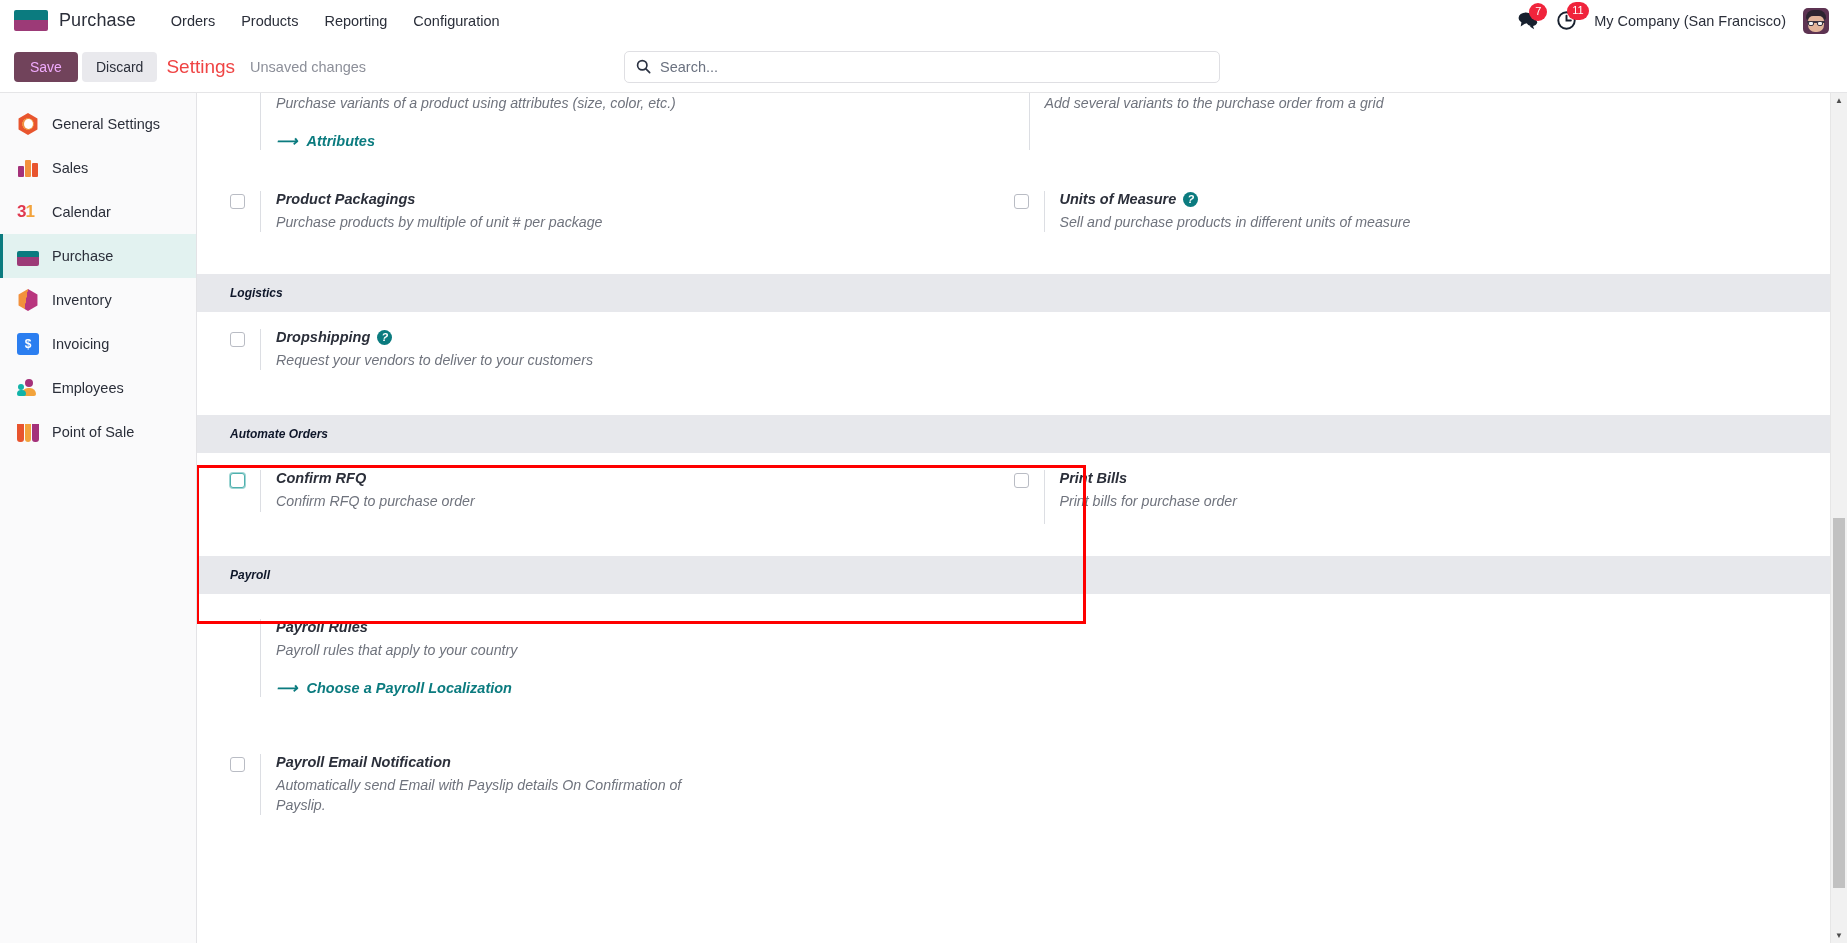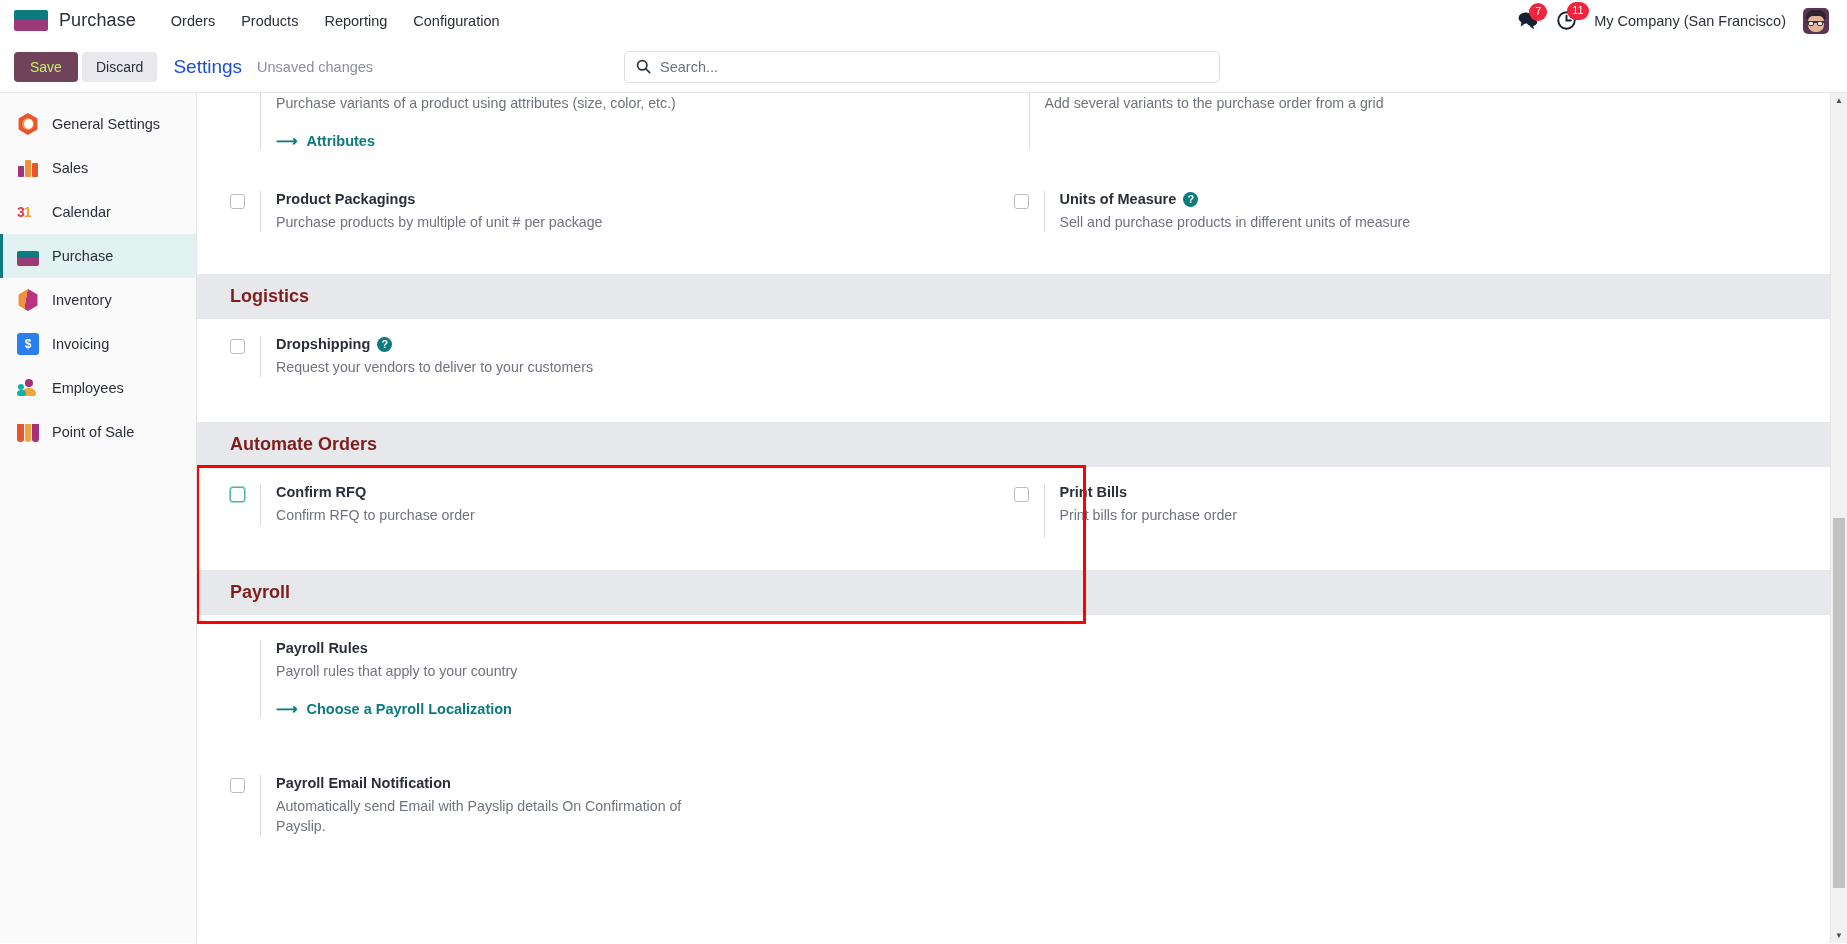--- a/index.html
+++ b/index.html
@@ -96,42 +96,42 @@
     height: 52px;
     background: #ffffff;
     display: flex;
     align-items: center;
     padding: 0 14px;
     position: relative;
     border-bottom: 1px solid #e5e5e7;
   }
   .btn-save {
     background: #71435b;
-    color: #bef264;
+    color: #f0abfc;
     font-size: 14px;
     border: none;
     border-radius: 4px;
     padding: 7px 16px;
     cursor: pointer;
     font-weight: 400;
   }
   .btn-discard {
     background: #e9e9ed;
     color: #2b2f3a;
     font-size: 14px;
     border: none;
     border-radius: 4px;
     padding: 7px 14px;
     margin-left: 4px;
     cursor: pointer;
   }
   .cp-title {
     font-size: 19px;
-    color: #1d4ed8;
-    margin-left: 16px;
+    color: #ef4444;
+    margin-left: 9px;
     font-weight: 400;
   }
   .cp-status {
     font-size: 14.5px;
     color: #8c8f99;
     margin-left: 15px;
   }
   .searchbox {
     position: absolute;
     left: 624px;
@@ -176,21 +176,21 @@
     border-left-color: #0b7b7f;
   }
   .side-ico { width: 22px; height: 22px; flex: 0 0 22px; position: relative; }
 
   
   .ico-settings { background: radial-gradient(circle at 50% 50%, #f09040 0 38%, #e8552e 39% 100%); clip-path: polygon(50% 0,93% 25%,93% 75%,50% 100%,7% 75%,7% 25%); }
   .ico-settings::after { content:""; position:absolute; left:7px; top:6px; width:9px; height:10px; background:#fff; border-radius:50%; }
   .ico-sales-b1 { position:absolute; left:1px; bottom:2px; width:6px; height:11px; background:#a4317a; border-radius:1px;}
   .ico-sales-b2 { position:absolute; left:8px; bottom:2px; width:6px; height:17px; background:#f2913d; border-radius:1px;}
   .ico-sales-b3 { position:absolute; left:15px; bottom:2px; width:6px; height:14px; background:#e8542e; border-radius:1px;}
-  .ico-cal { font-size: 14px; font-weight: 700; letter-spacing: -1px; line-height: 22px; }
+  .ico-cal { font-size: 17px; font-weight: 700; letter-spacing: -1px; line-height: 22px; }
   .ico-cal .c3 { color: #e0394f; }
   .ico-cal .c1 { color: #f2a33c; }
   .ico-purchase { width:22px; height:15px; margin-top:4px; border-radius:2px; overflow:hidden; display:flex; flex-direction:column;}
   .ico-purchase .p1 { flex:1; background:#0b7b7f; }
   .ico-purchase .p2 { flex:1.2; background:#9c3a77; }
   .ico-inv { clip-path: polygon(50% 0,93% 25%,93% 75%,50% 100%,7% 75%,7% 25%); background: linear-gradient(100deg,#f2913d 0 42%,#b8357e 43% 100%); }
   .ico-invoicing { background:#2b7ef0; border-radius:3px; }
   .ico-invoicing::after { content:"$"; position:absolute; inset:0; color:#fff; font-size:12px; font-weight:700; display:flex; align-items:center; justify-content:center;}
   .ico-emp-h1 { position:absolute; left:8px; top:2px; width:8px; height:8px; border-radius:50%; background:#a4317a;}
   .ico-emp-b1 { position:absolute; left:5px; top:11px; width:14px; height:8px; border-radius:6px 6px 2px 2px; background:#f2a33c;}
@@ -206,27 +206,28 @@
   .content {
     flex: 1;
     position: relative;
     background: #ffffff;
     overflow: hidden;
   }
   .settings-scroll {
     position: absolute;
     inset: 0 17px 0 0;
     overflow: hidden;
+    font-style: italic;
   }
   .block-header {
     background: #e7e8ec;
     padding: 12px 0 12px 33px;
-    font-size: 18px;
+    font-size: 12px;
     font-weight: 700;
-    color: #7f1d1d;
+    color: #0f172a;
   }
   .setting-grid {
     display: grid;
     grid-template-columns: 1fr 1fr;
     padding: 0 0 0 0;
   }
   .setting-cell {
     display: flex;
     padding: 17px 20px 14px 33px;
     gap: 0;

